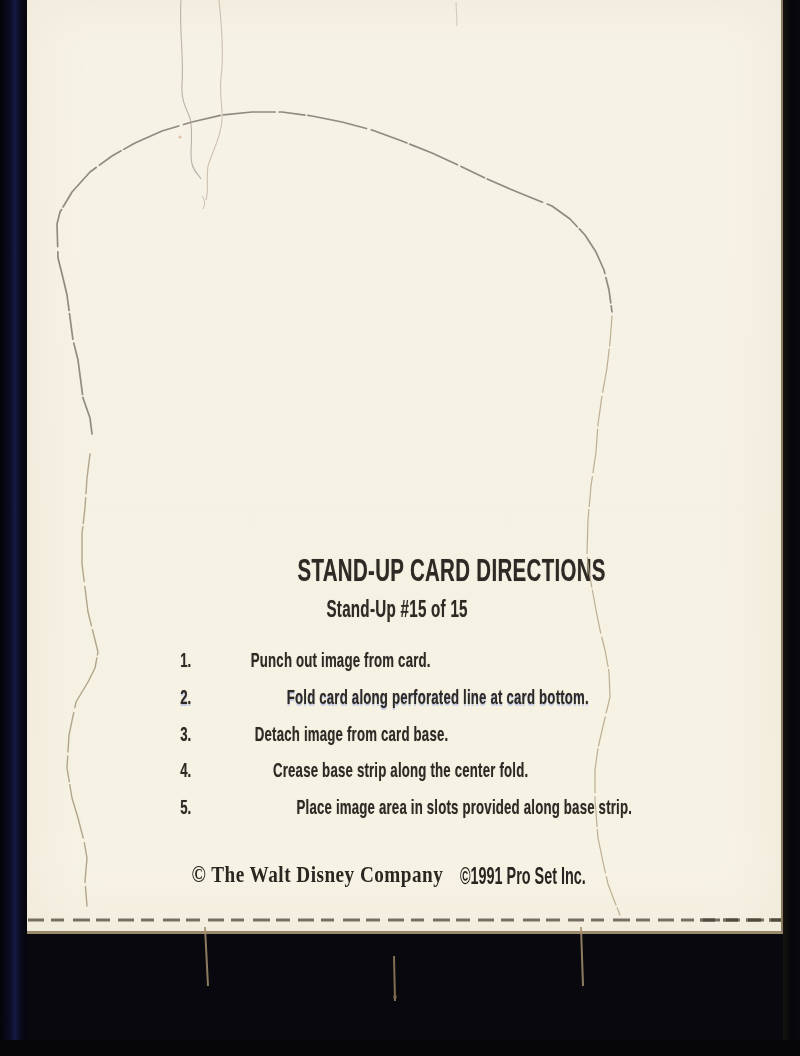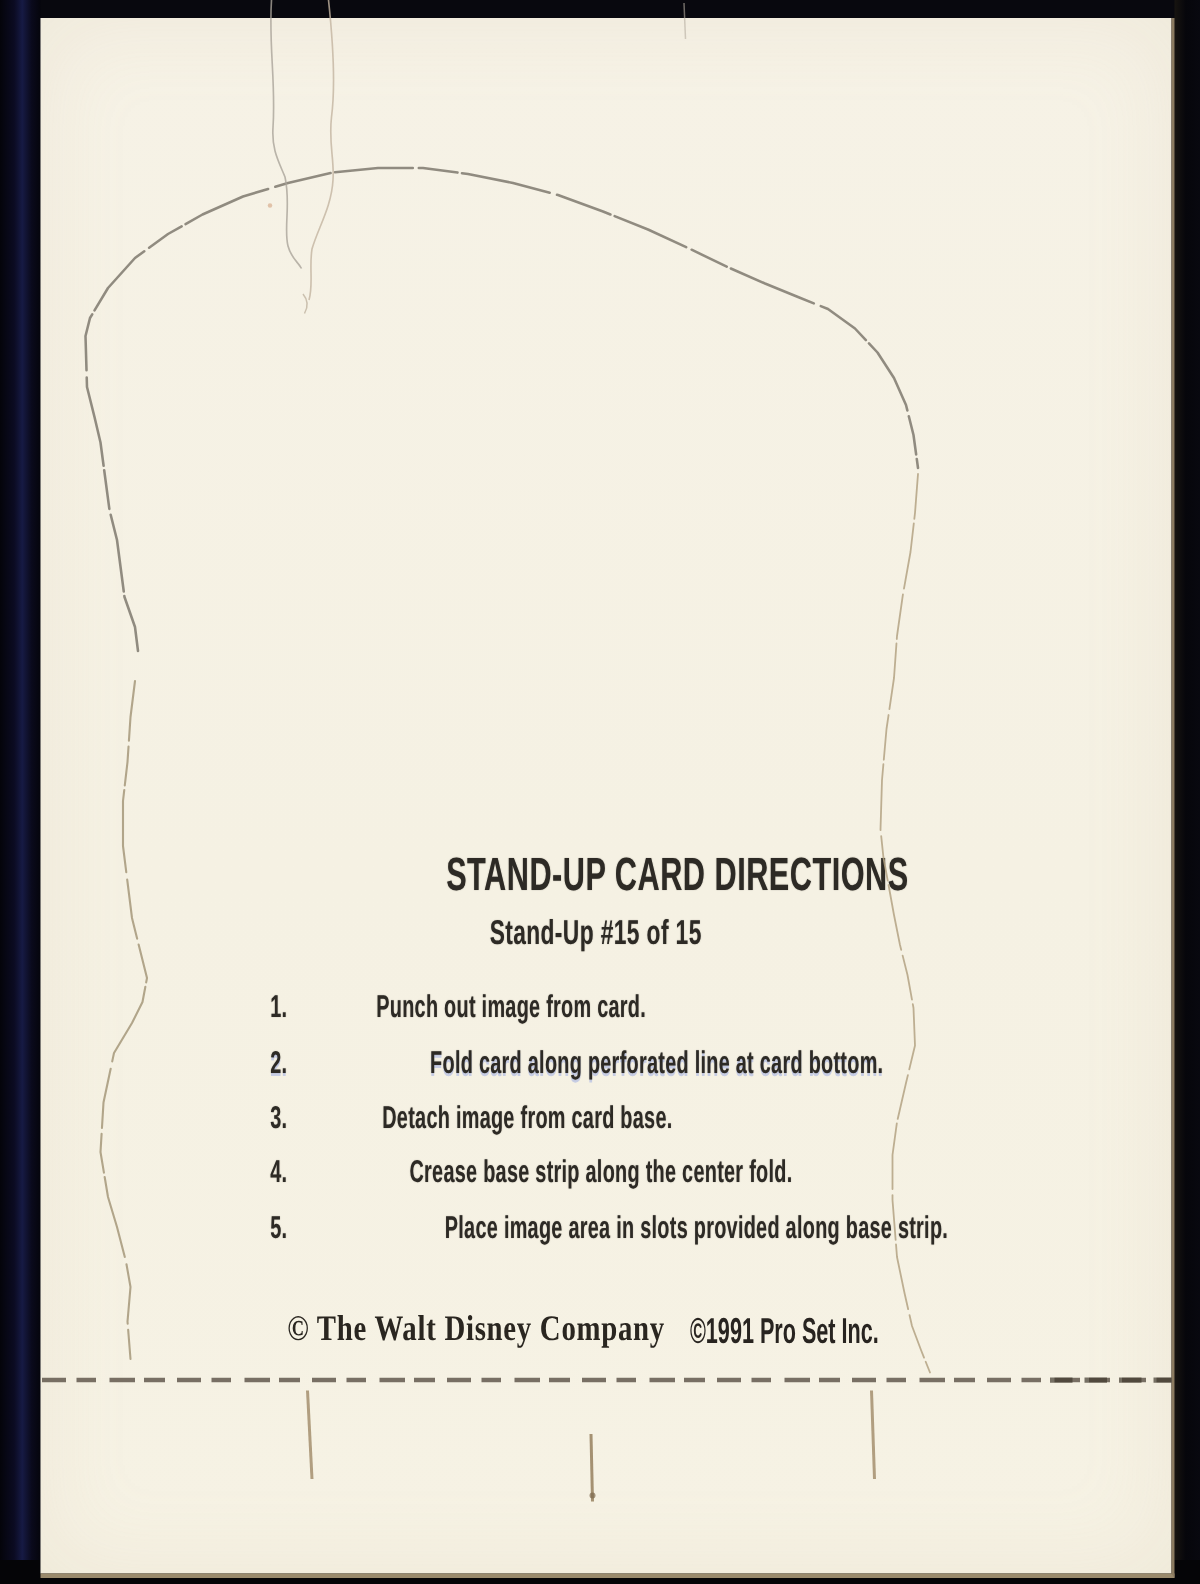--- a/index.html
+++ b/index.html
@@ -18,21 +18,21 @@
   .edge-right{
     position:absolute;right:0;top:0;width:17px;height:1056px;
     background:linear-gradient(90deg,#171410 0%,#06060b 45%,#08080f 100%);
   }
   .edge-bottom{
     position:absolute;left:0;bottom:0;width:800px;height:16px;
     background:#050507;
   }
   
   .card{
-    position:absolute;left:27px;top:12px;width:756px;height:1040px;
+    position:absolute;left:27px;top:0;width:756px;height:934px;
     background:linear-gradient(180deg,#f6f2e6 0%,#f5f1e3 55%,#f6f2e4 100%);
     box-shadow:inset 0 0 60px rgba(195,180,145,0.14);
     border-right:2px solid #8b7b60;
     border-bottom:3px solid #9a8a6c;
     box-sizing:border-box;
   }
   .txt{position:absolute;line-height:1;color:#2d2a25;white-space:nowrap;}
   .title{
     left:191px;top:555px;font-size:31px;font-weight:bold;
     transform:scaleX(0.66);letter-spacing:0.5px;

